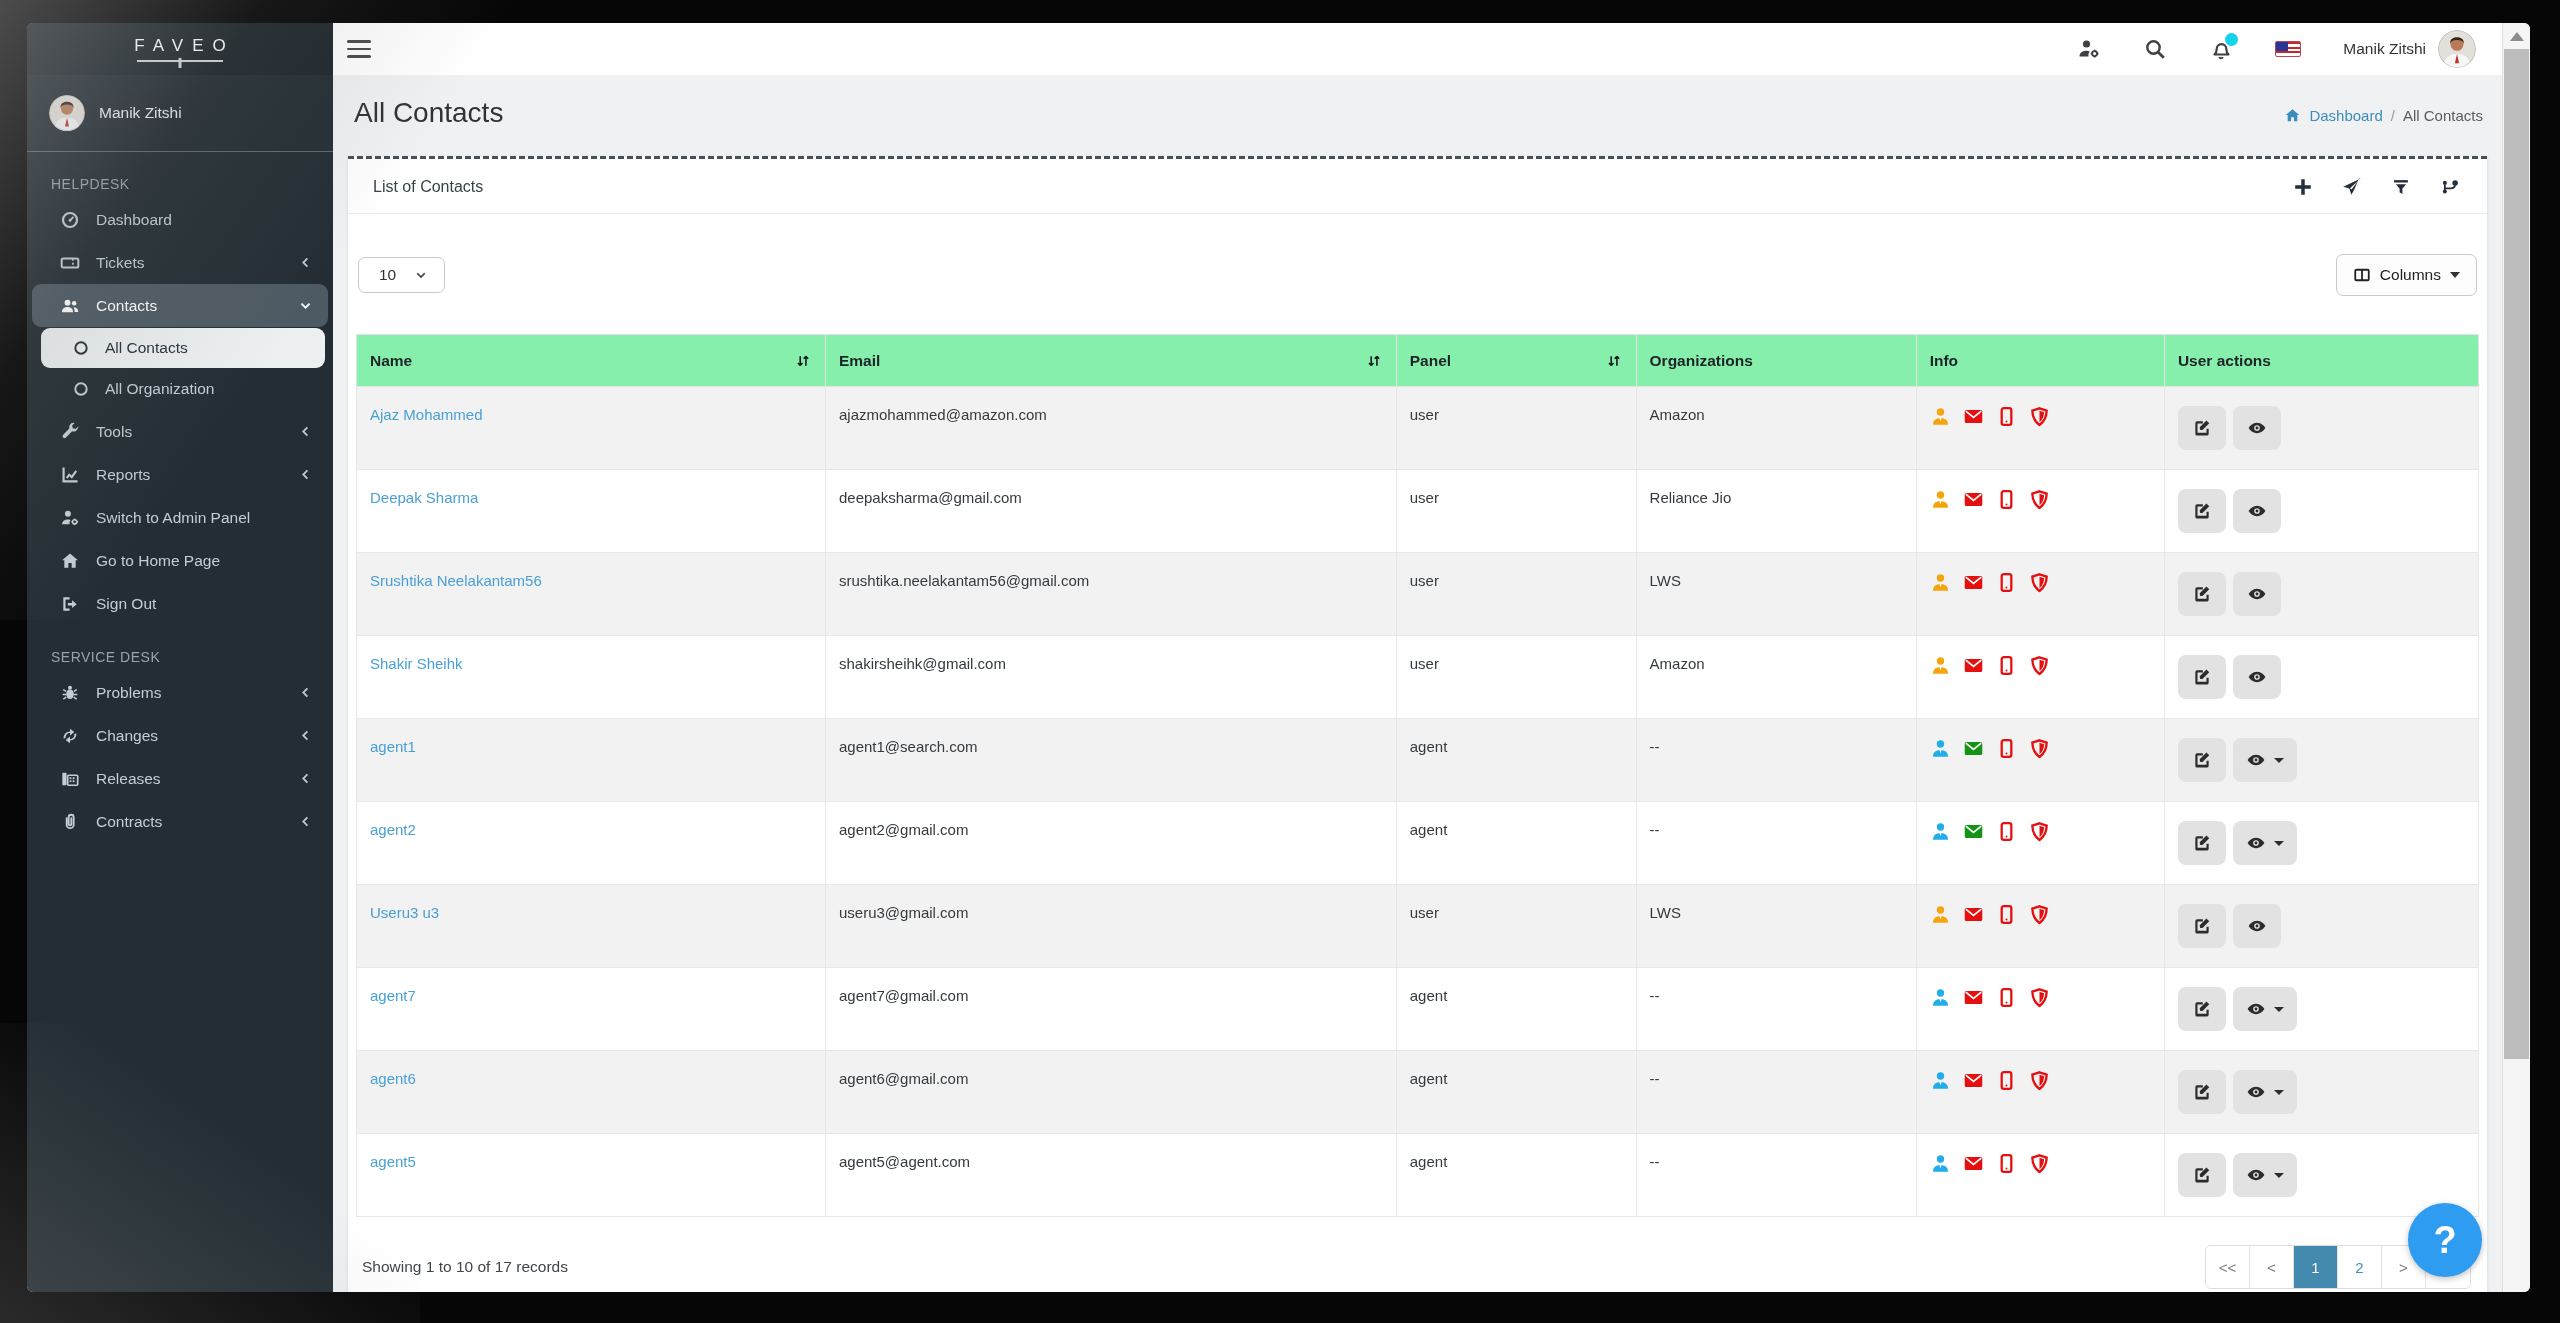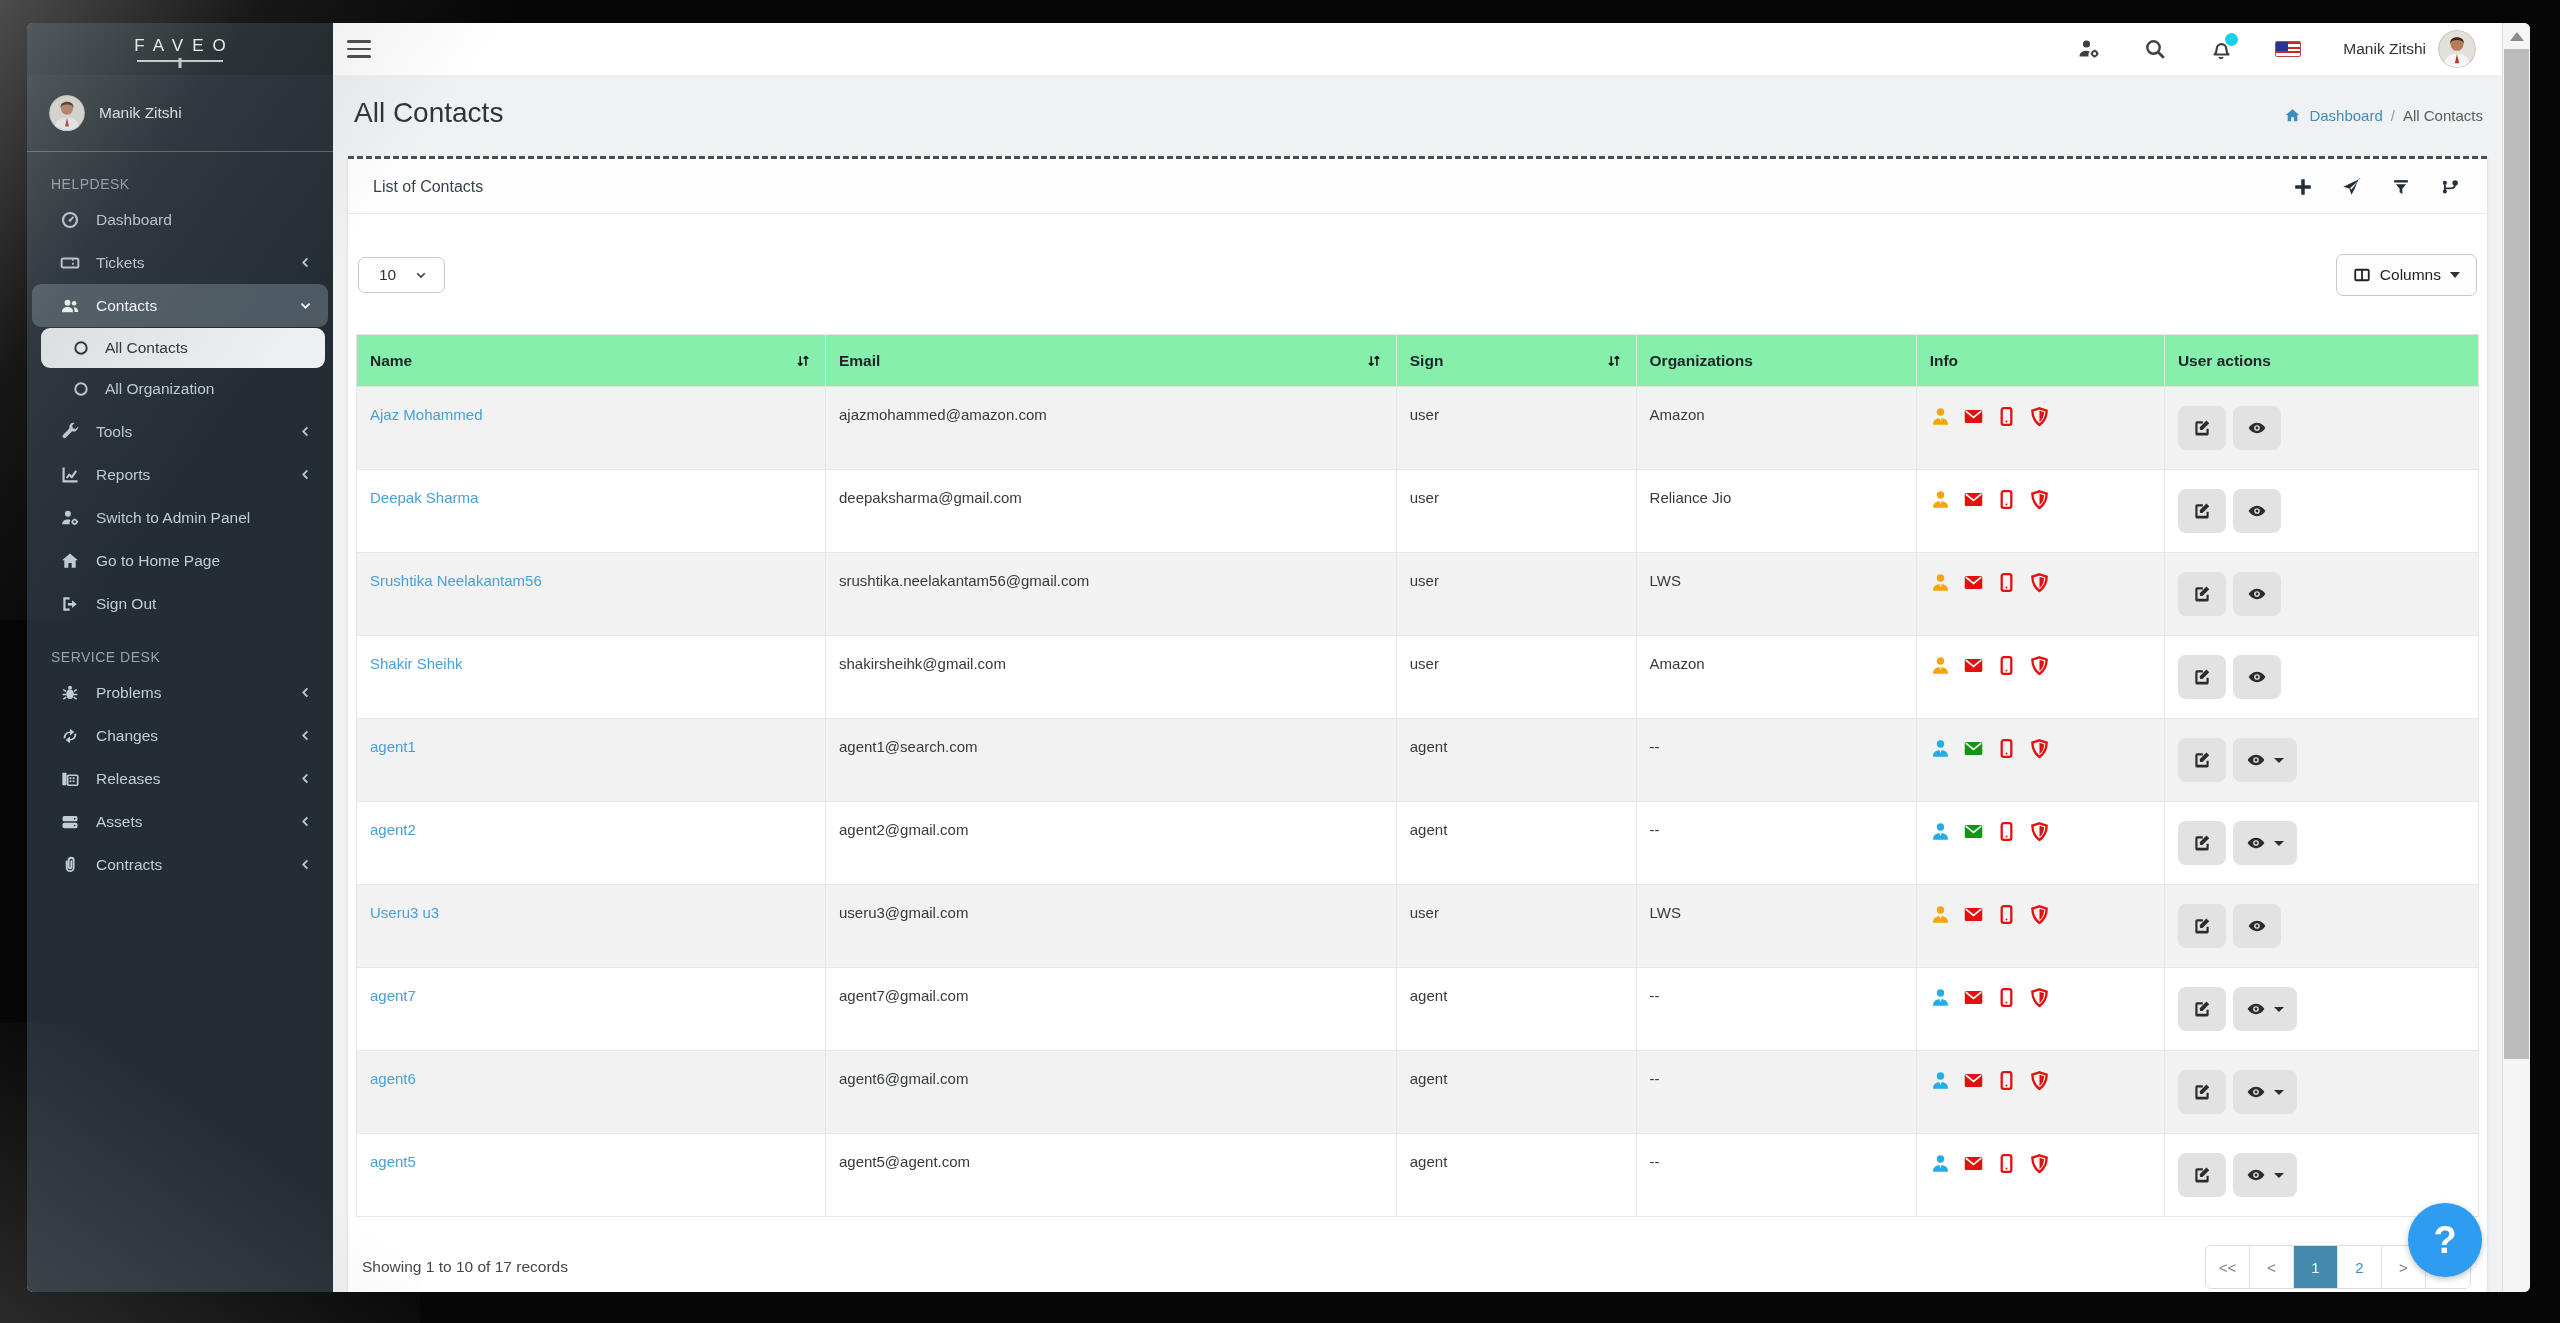--- a/index.html
+++ b/index.html
@@ -306,34 +306,20 @@
                 <rect x="9.2" y="7.5" width="12" height="12" rx="1.2" fill="none" stroke="currentColor" stroke-width="2"></rect>
                 <g>
                   <rect x="11.5" y="10" width="2.2" height="2.2"></rect>
                   <rect x="15.2" y="10" width="2.2" height="2.2"></rect>
                   <rect x="11.5" y="13.6" width="2.2" height="2.2"></rect>
                   <rect x="15.2" y="13.6" width="2.2" height="2.2"></rect>
                 </g>
               </svg>
             </span>
             <span class="mi-label">Releases</span>
-            <span class="mi-chevron"><svg viewBox="0 0 24 24">
-                <path fill="none" stroke="currentColor" stroke-width="3" d="M15 5.5L8.5 12l6.5 6.5"></path>
-              </svg></span>
-          </li>
-          <li class="menu-item">
-            <span class="mi-icon">
-              <svg viewBox="0 0 24 24" fill="currentColor">
-                <rect x="3" y="4.8" width="18" height="6.4" rx="2"></rect>
-                <rect x="3" y="13" width="18" height="6.4" rx="2"></rect>
-                <circle cx="17.5" cy="8" r="1" fill="#232d33"></circle>
-                <circle cx="17.5" cy="16.2" r="1" fill="#232d33"></circle>
-              </svg>
-            </span>
-            <span class="mi-label">Assets</span>
             <span class="mi-chevron"><svg viewBox="0 0 24 24">
                 <path fill="none" stroke="currentColor" stroke-width="3" d="M15 5.5L8.5 12l6.5 6.5"></path>
               </svg></span>
           </li>
           <li class="menu-item">
             <span class="mi-icon">
               <svg viewBox="0 0 24 24">
                 <path fill="none" stroke="currentColor" stroke-width="2.2" stroke-linecap="round" d="M8 7.5v7.7a4.2 4.2 0 0 0 8.4 0V6.3a3 3 0 0 0-6 0v8.2a1.6 1.6 0 0 0 3.2 0V7.5"></path>
               </svg>
             </span>
@@ -495,21 +481,21 @@
                       <span class="sort-ic">
                         <svg viewBox="0 0 24 24" fill="none" stroke="currentColor" stroke-width="2.1">
                           <path d="M8.3 5.5v12.6m0 0l-3-3.4m3 3.4l3-3.4"></path>
                           <path d="M15.9 18.3V5.7m0 0l-3 3.4m3-3.4l3 3.4"></path>
                         </svg>
                       </span>
                     </span>
                   </th>
                   <th>
                     <span class="th-wrap">
-                      <span>Sign</span>
+                      <span>Panel</span>
                       <span class="sort-ic">
                         <svg viewBox="0 0 24 24" fill="none" stroke="currentColor" stroke-width="2.1">
                           <path d="M8.3 5.5v12.6m0 0l-3-3.4m3 3.4l3-3.4"></path>
                           <path d="M15.9 18.3V5.7m0 0l-3 3.4m3-3.4l3 3.4"></path>
                         </svg>
                       </span>
                     </span>
                   </th>
                   <th>
                     <span class="th-wrap">

